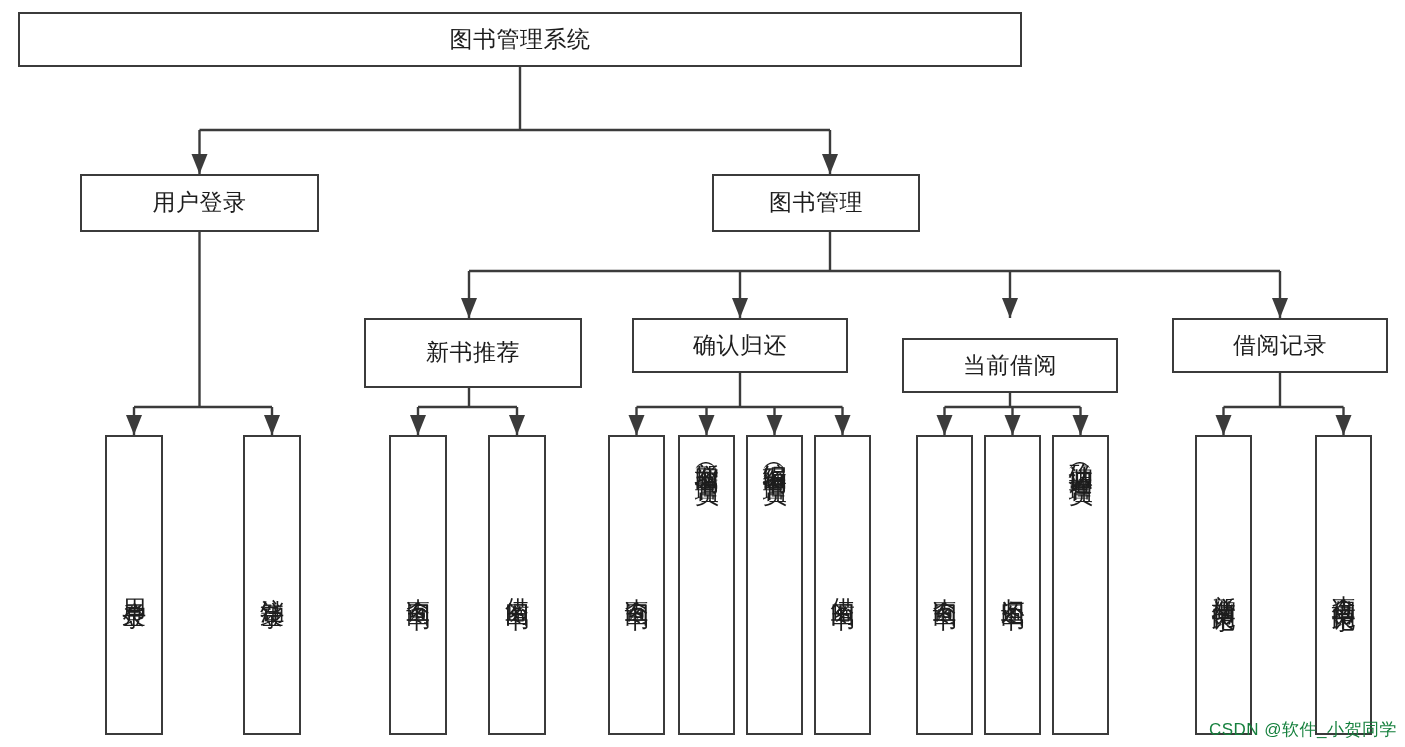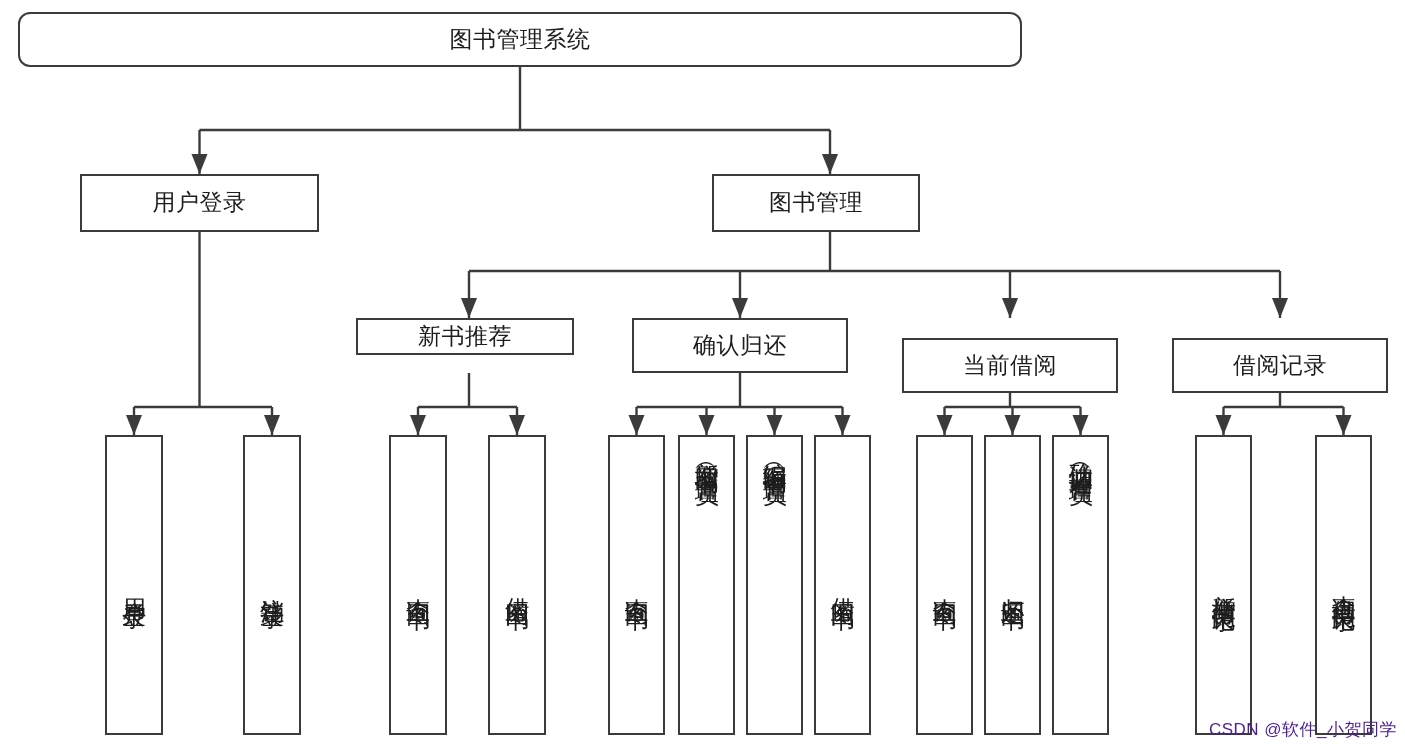--- a/index.html
+++ b/index.html
@@ -62,21 +62,21 @@
   
   .node.vertical.centered {
     align-items: center;
     padding-top: 0;
   }
   #watermark {
     position: absolute;
     right: 8px;
     bottom: 6px;
     font-size: 17px;
-    color: #4c1d95;
+    color: #15803d;
     letter-spacing: 0.5px;
     white-space: nowrap;
   }
 </style>
 </head>
 <body>
 
 <div id="diagram-root">
   <svg id="edge-layer" viewBox="0 0 1405 747" xmlns="http://www.w3.org/2000/svg">
       <line x1="520" y1="67" x2="520" y2="130" stroke="#3b3b3b" stroke-width="2.4"></line>
@@ -126,39 +126,39 @@
       <line x1="1080.5" y1="407" x2="1080.5" y2="435" stroke="#3b3b3b" stroke-width="2.4"></line>
       <path d="M 1072.5 415 L 1080.5 435 L 1088.5 415 Z" fill="#3b3b3b"></path>
       <line x1="1280" y1="373" x2="1280" y2="407" stroke="#3b3b3b" stroke-width="2.4"></line>
       <line x1="1223.5" y1="407" x2="1343.5" y2="407" stroke="#3b3b3b" stroke-width="2.4"></line>
       <line x1="1223.5" y1="407" x2="1223.5" y2="435" stroke="#3b3b3b" stroke-width="2.4"></line>
       <path d="M 1215.5 415 L 1223.5 435 L 1231.5 415 Z" fill="#3b3b3b"></path>
       <line x1="1343.5" y1="407" x2="1343.5" y2="435" stroke="#3b3b3b" stroke-width="2.4"></line>
       <path d="M 1335.5 415 L 1343.5 435 L 1351.5 415 Z" fill="#3b3b3b"></path>
     </svg>
   <div id="node-layer">
-      <div class="node horizontal" style="left: 18px; top: 12px; width: 1004px; height: 55px; border-color: rgb(59, 59, 59); border-radius: 12px;">
+      <div class="node horizontal" style="left: 18px; top: 12px; width: 1004px; height: 55px; border-color: rgb(59, 59, 59);">
         <span class="node-label">图书管理系统</span>
       </div>
       <div class="node horizontal" style="left: 80px; top: 174px; width: 239px; height: 58px; border-color: rgb(59, 59, 59);">
         <span class="node-label">用户登录</span>
       </div>
       <div class="node horizontal" style="left: 712px; top: 174px; width: 208px; height: 58px; border-color: rgb(59, 59, 59);">
         <span class="node-label">图书管理</span>
       </div>
-      <div class="node horizontal" style="left: 356px; top: 318px; width: 218px; height: 37px; border-color: rgb(59, 59, 59);">
+      <div class="node horizontal" style="left: 364px; top: 318px; width: 218px; height: 70px; border-color: rgb(59, 59, 59);">
         <span class="node-label">新书推荐</span>
       </div>
       <div class="node horizontal" style="left: 632px; top: 318px; width: 216px; height: 55px; border-color: rgb(59, 59, 59);">
         <span class="node-label">确认归还</span>
       </div>
       <div class="node horizontal" style="left: 902px; top: 318px; width: 216px; height: 55px; border-color: rgb(59, 59, 59); margin-top: 20px;">
         <span class="node-label">当前借阅</span>
       </div>
-      <div class="node horizontal" style="left: 1172px; top: 338px; width: 216px; height: 55px; border-color: rgb(59, 59, 59);">
+      <div class="node horizontal" style="left: 1172px; top: 318px; width: 216px; height: 55px; border-color: rgb(59, 59, 59);">
         <span class="node-label">借阅记录</span>
       </div>
       <div class="node vertical centered" style="left: 105px; top: 435px; width: 58px; height: 300px; border-color: rgb(59, 59, 59);">
         <span class="node-label">用户登录</span>
       </div>
       <div class="node vertical centered" style="left: 243px; top: 435px; width: 58px; height: 300px; border-color: rgb(59, 59, 59);">
         <span class="node-label">注销登录</span>
       </div>
       <div class="node vertical centered" style="left: 389px; top: 435px; width: 58px; height: 300px; border-color: rgb(59, 59, 59);">
         <span class="node-label">查询图书</span>

